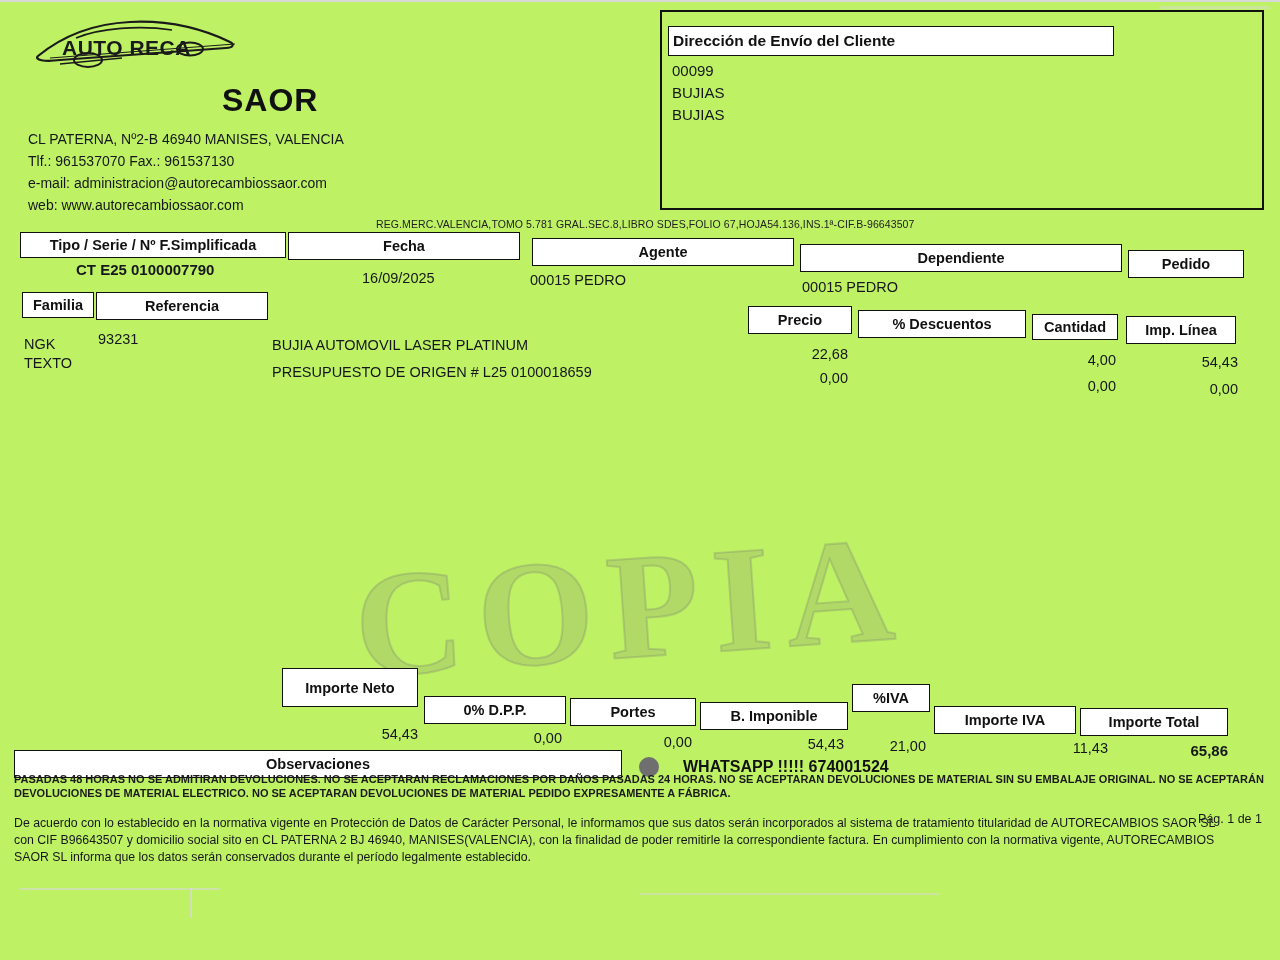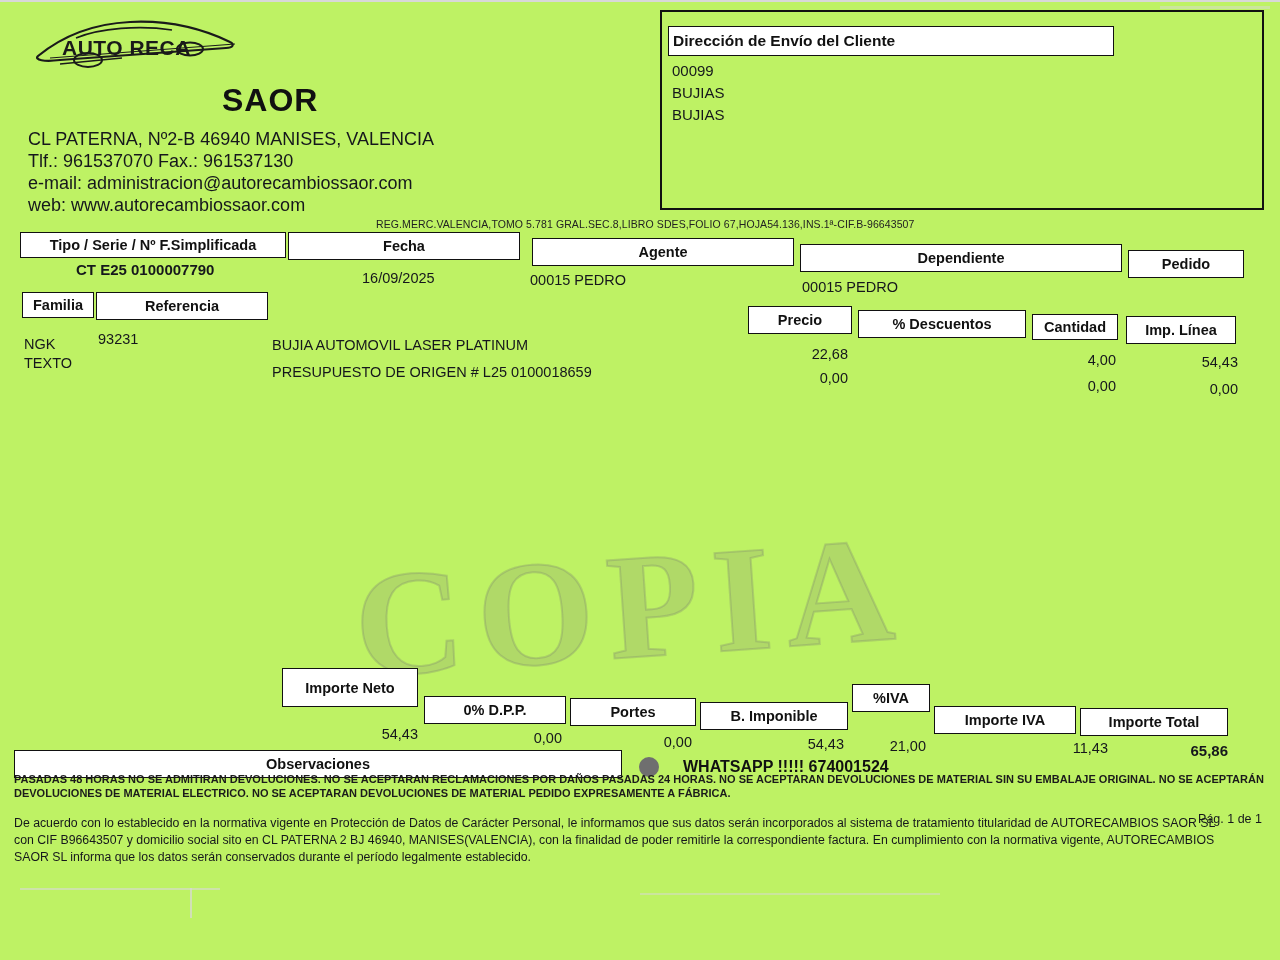--- a/index.html
+++ b/index.html
@@ -47,21 +47,21 @@
     top: 82px;
     font-size: 32px;
     font-weight: bold;
     letter-spacing: 1px;
     color: #111;
   }
   .company-lines {
     position: absolute;
     left: 28px;
     top: 128px;
-    font-size: 18px;
+    font-size: 14px;
     line-height: 22px;
     color: #15171c;
   }
   .company-lines div { white-space: nowrap; }
 
   .reg-line {
     position: absolute;
     left: 376px;
     top: 218px;
     font-size: 10.5px;

